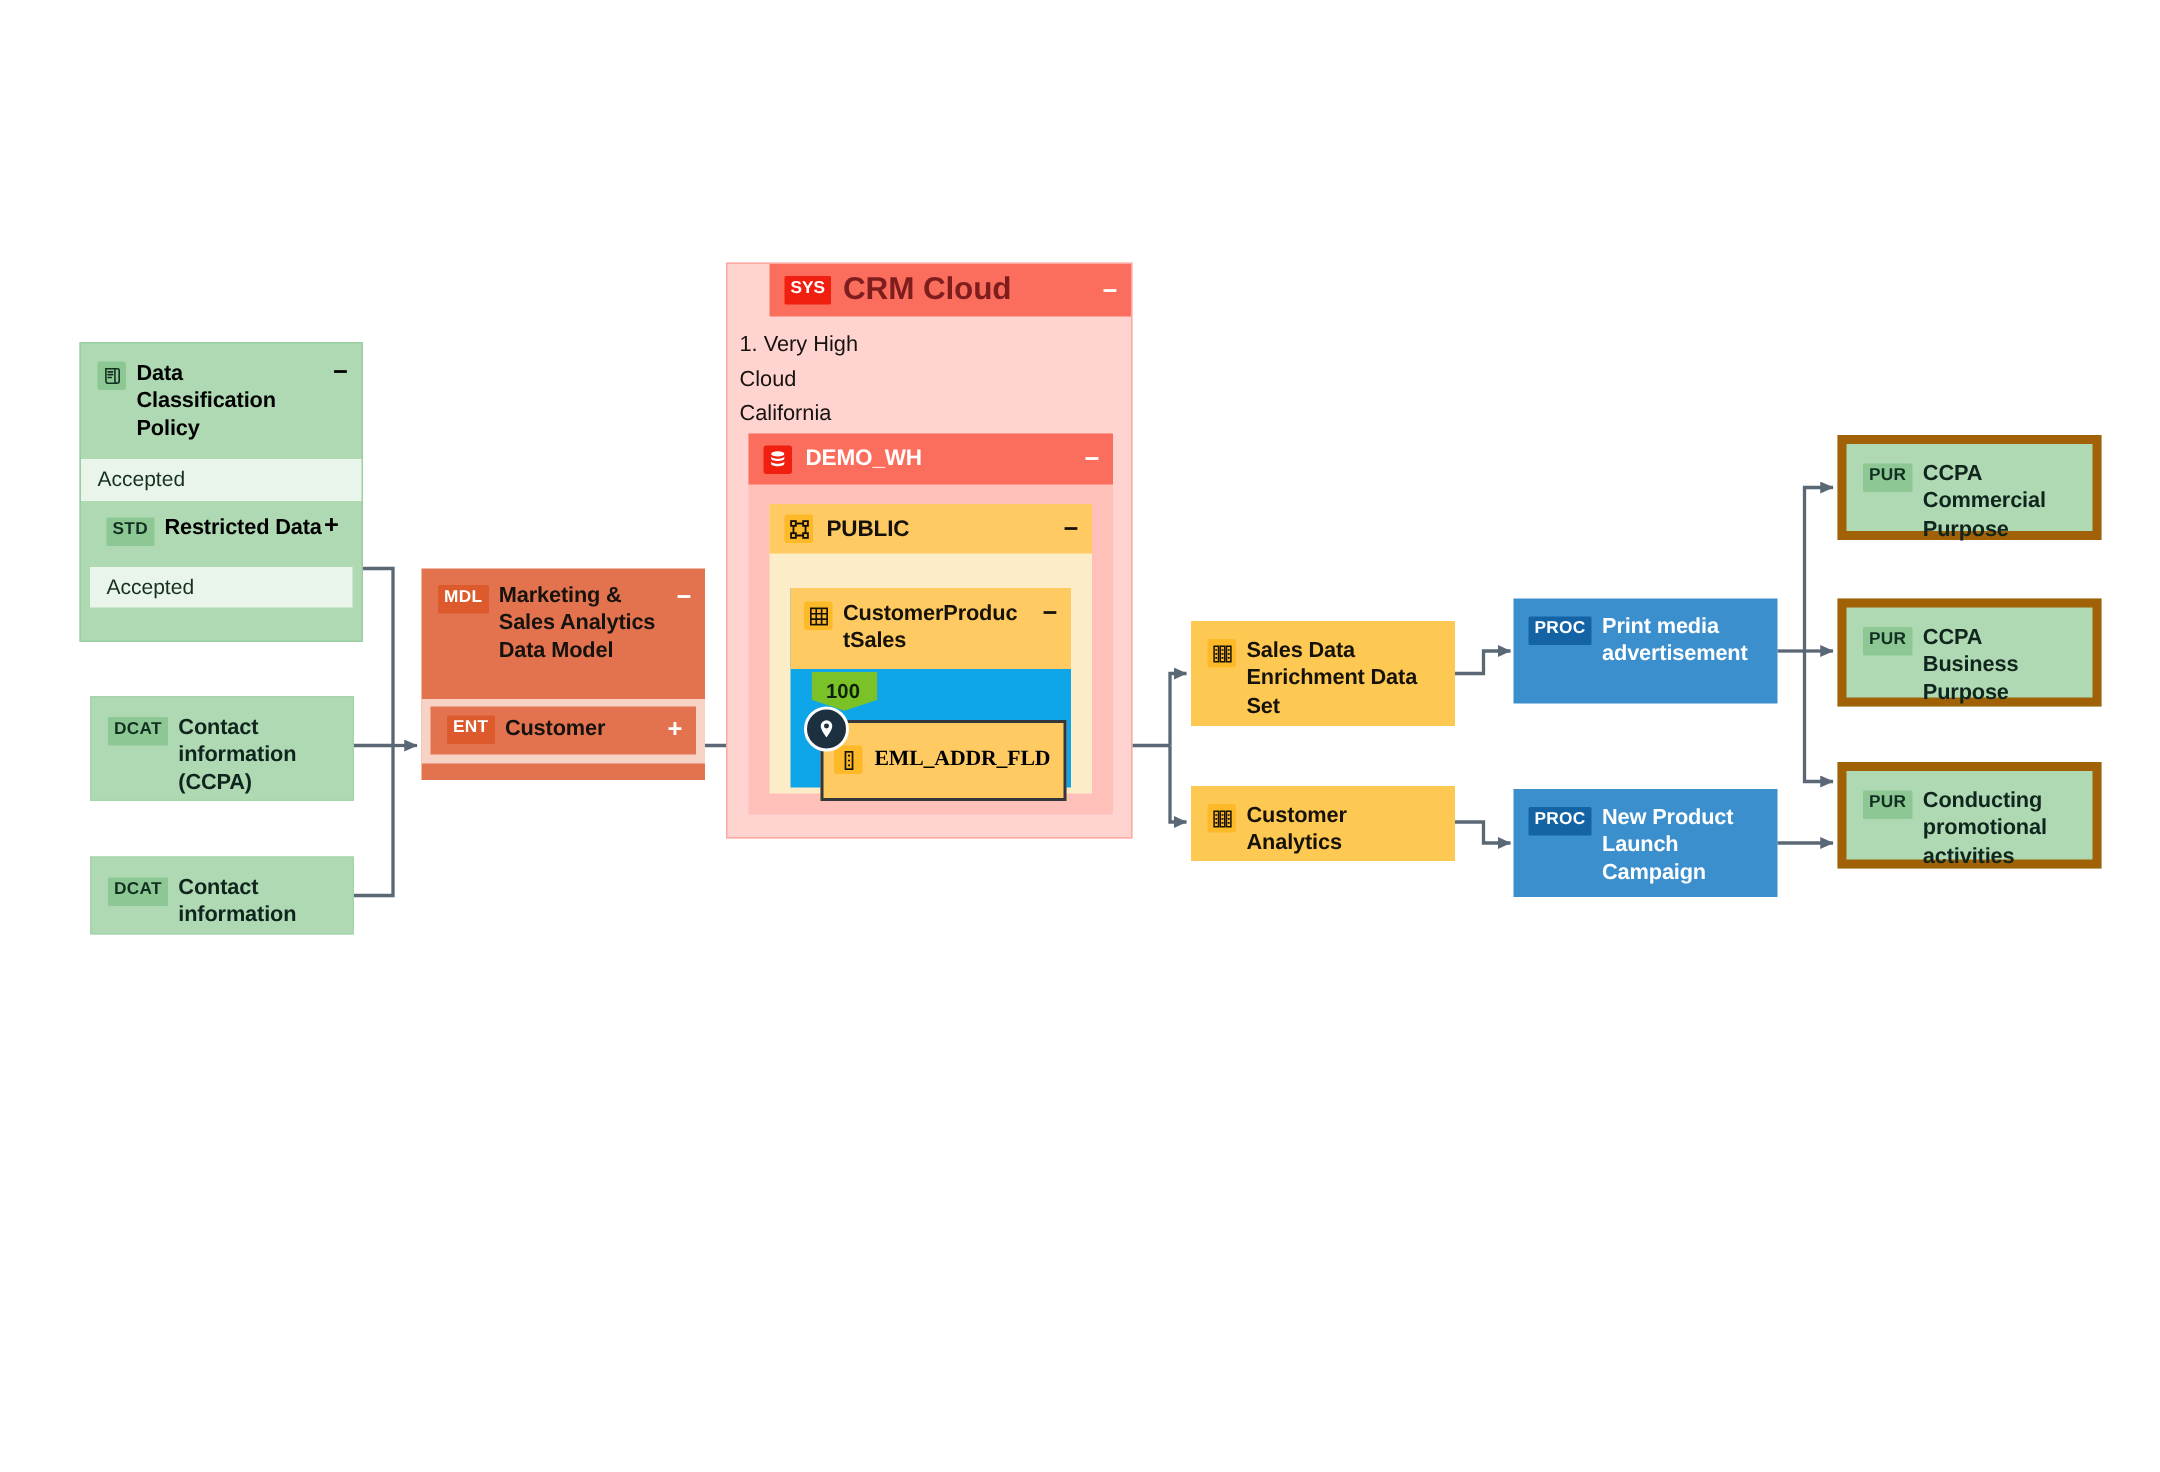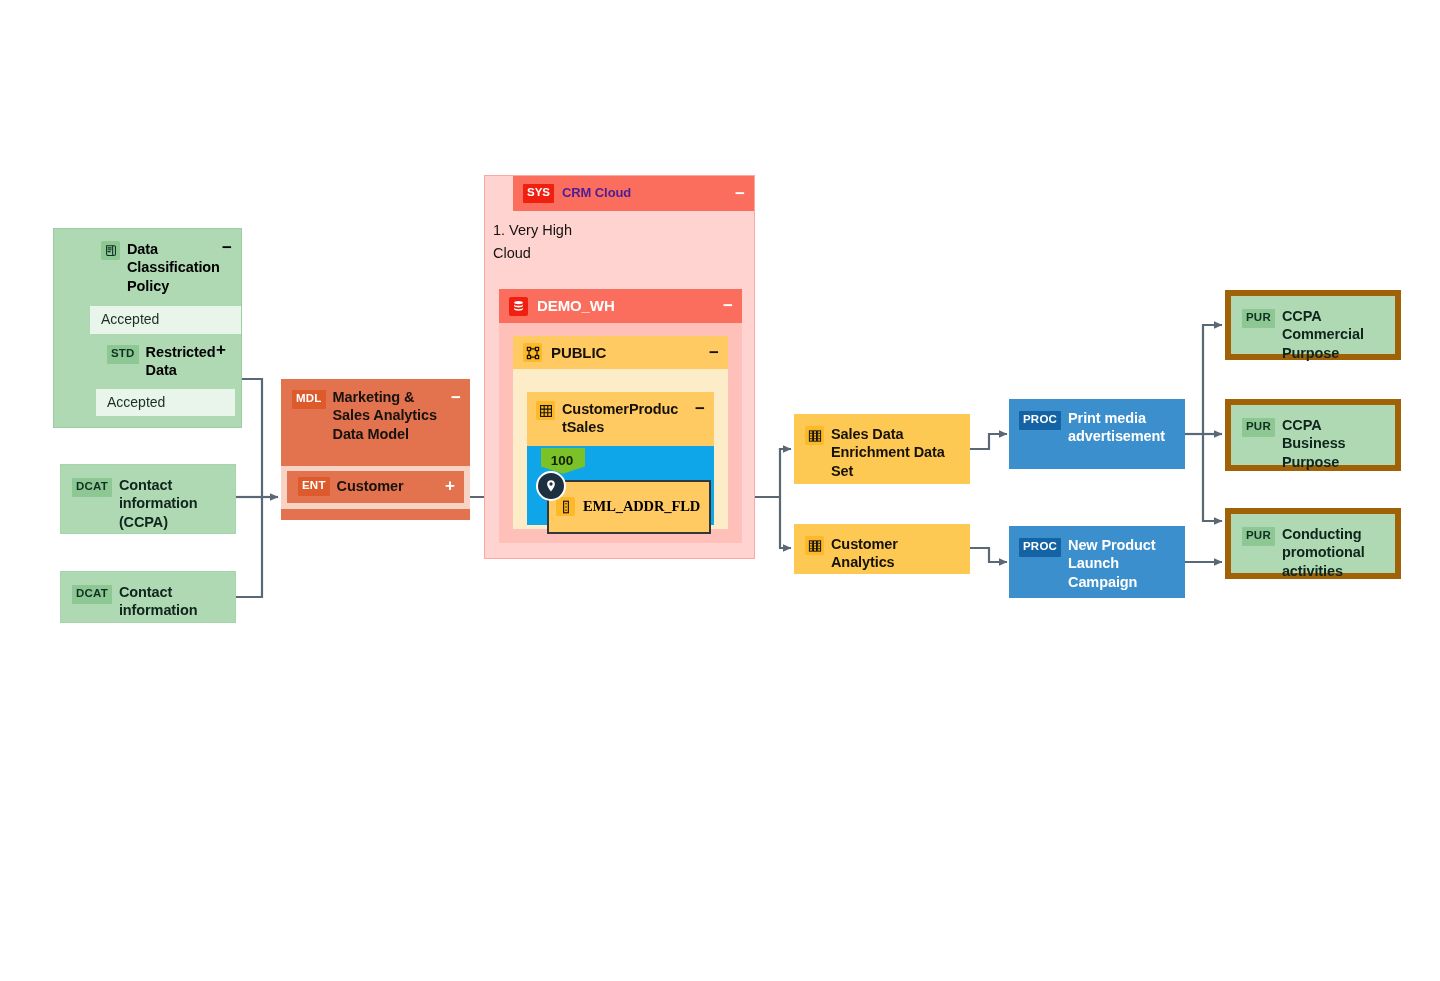--- a/index.html
+++ b/index.html
@@ -83,21 +83,20 @@
     background: #8cc794;
     color: #123021;
   }
 
   
   #policy {
     left: 53px; top: 228px;
     width: 189px; height: 200px;
     background: #aed9b2;
     border: 1px solid #9ccda2;
-    padding-left: 36px;
   }
   #policy .hdr {
     position: relative;
     padding: 11px 10px 11px 11px;
     min-height: 64px;
     box-sizing: border-box;
   }
   #policy .accepted {
     background: #e9f5ea;
     color: #17301f;
@@ -186,21 +185,21 @@
   }
   .sys-tag {
     background: #f01f10;
     color: #ffffff;
     font-size: 11.5px;
     font-weight: bold;
     padding: 3px 4px 4px 4px;
     line-height: 1;
     border-radius: 1px;
   }
-  #sys .sys-hdr .ttl { color: #4c1d95; font-size: 13px; }
+  #sys .sys-hdr .ttl { color: #7f1d1d; font-size: 21px; }
   #sys .sys-hdr .toggle { color: #ffffff; top: 9px; }
   #sys .meta {
     padding: 8px 0 8px 8px;
     font-size: 14.5px;
     line-height: 1.58;
     color: #15120f;
   }
 
   #wh {
     position: absolute;
@@ -437,20 +436,21 @@
 
   <div class="node" id="sys">
     <div class="sys-hdr">
       <span class="sys-tag">SYS</span>
       <span class="ttl">CRM Cloud</span>
       <span class="toggle">−</span>
     </div>
     <div class="meta">
       <div>1. Very High</div>
       <div>Cloud</div>
+      <div>California</div>
     </div>
 
     <div id="wh">
       <div class="wh-hdr">
         <span class="icon-sq" style="background:#f01f10;margin-top:0">
           <svg width="13" height="13" viewBox="0 0 16 16" fill="#ffffff">
             <ellipse cx="8" cy="3.2" rx="5.4" ry="2.1"></ellipse>
             <path d="M2.6 5.1c0 1.16 2.42 2.1 5.4 2.1s5.4-.94 5.4-2.1v1.9c0 1.16-2.42 2.1-5.4 2.1s-5.4-.94-5.4-2.1z"></path>
             <path d="M2.6 9.2c0 1.16 2.42 2.1 5.4 2.1s5.4-.94 5.4-2.1v2c0 1.16-2.42 2.1-5.4 2.1s-5.4-.94-5.4-2.1z"></path>
           </svg>

